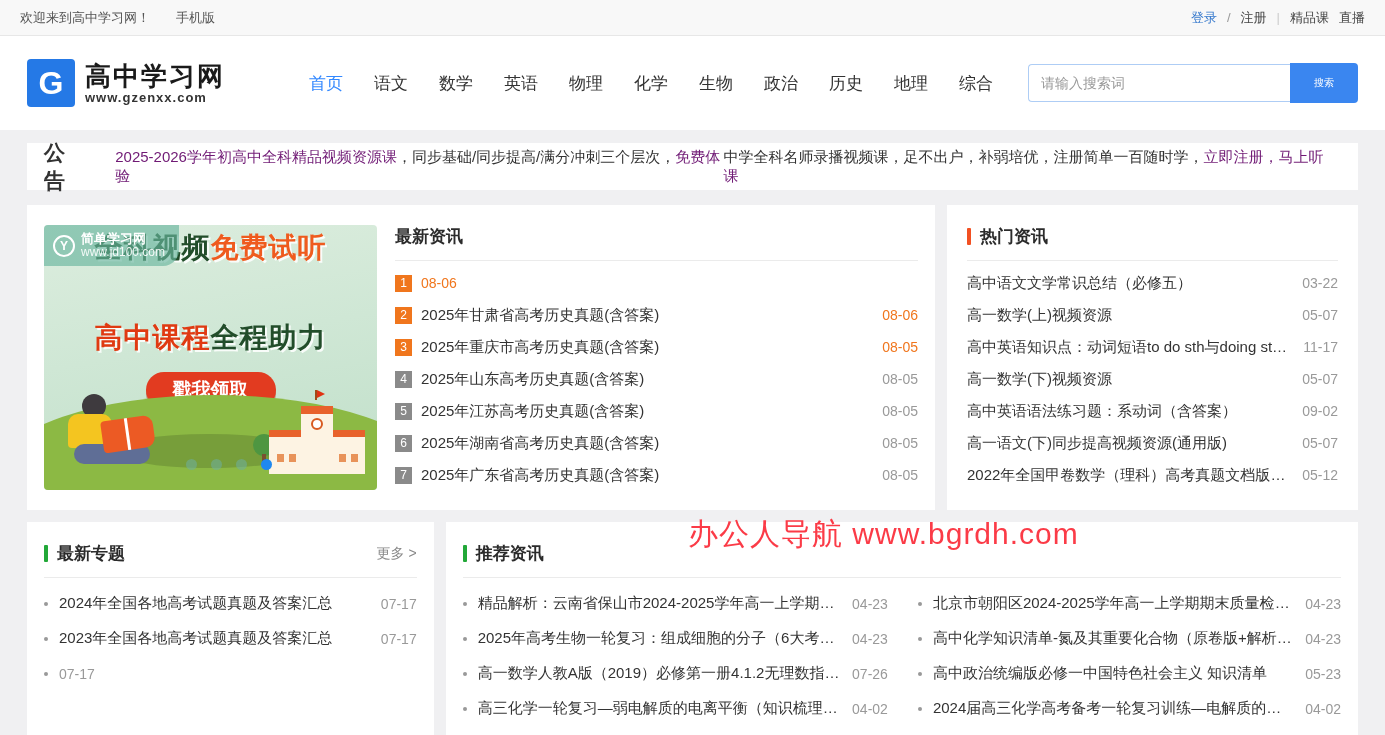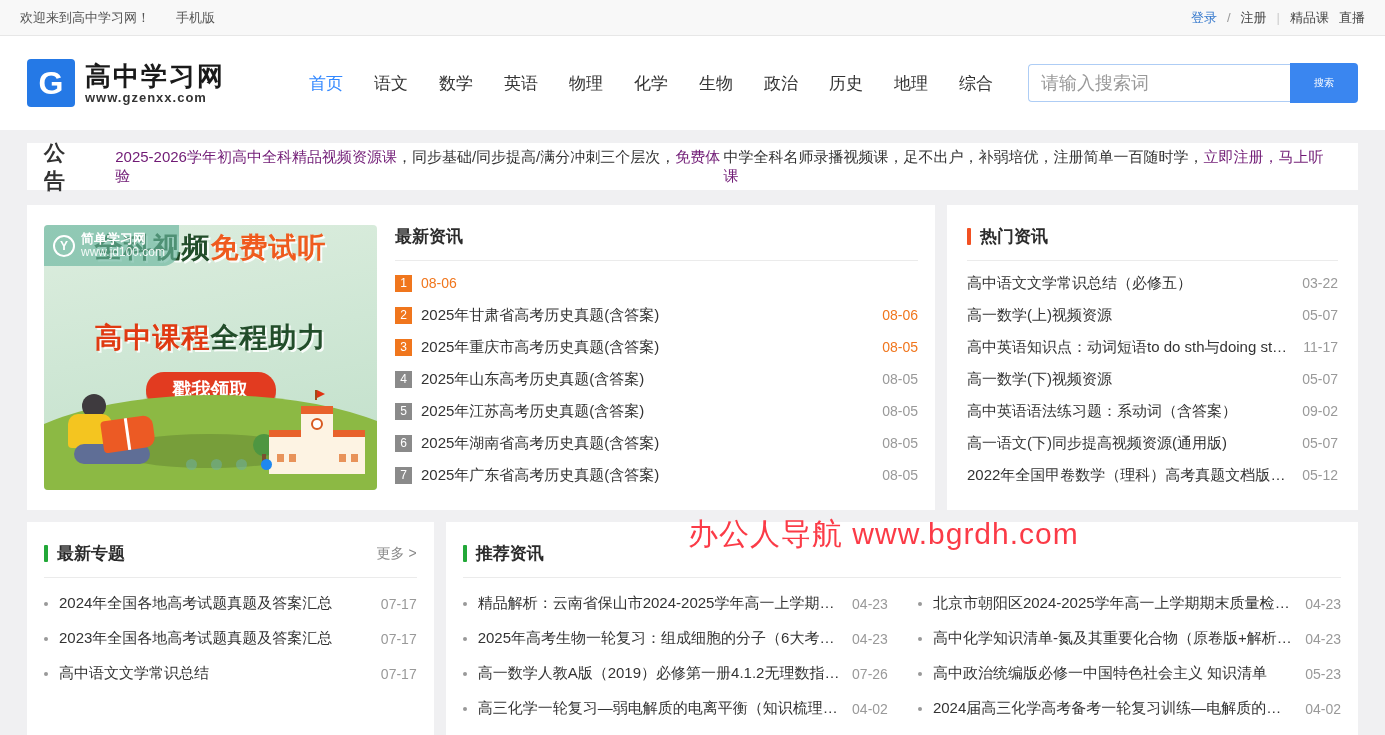--- a/index.html
+++ b/index.html
@@ -23,21 +23,21 @@
   .logo-box { width:48px; height:48px; background:#2579e6; border-radius:4px; color:#fff;
               font-size:32px; font-weight:bold; display:flex; align-items:center; justify-content:center; }
   .logo-txt { margin-left:10px; }
   .logo-name { font-size:26px; font-weight:bold; color:#1a1a1a; letter-spacing:2px; line-height:28px; }
   .logo-url { font-size:13px; font-weight:bold; color:#333; letter-spacing:1px; }
   .nav { display:flex; gap:31px; margin-left:84px; font-size:17px; color:#333; }
   .nav-item { cursor:pointer; text-decoration:none; color:#333; }
   .nav-item.active { color:#3388ff; }
   .search { margin-left:auto; display:flex; align-items:center; }
   .search-input { width:262px; height:38px; border:1px solid #aecdf5; border-right:none;
-                  border-radius:4px 0 0 4px; padding:0 12px; font-size:18px; color:#333;
+                  border-radius:4px 0 0 4px; padding:0 12px; font-size:14px; color:#333;
                   font-family:"Liberation Sans",sans-serif; outline:none; }
   .search-input::placeholder { color:#9a9a9a; }
   .search-btn { width:68px; height:40px; background:#3a86f0; color:#fff; border:none;
                 border-radius:0 4px 4px 0; font-size:10px; cursor:pointer;
                 font-family:"Liberation Sans",sans-serif; }
 
   
   .notice { margin:13px 27px 0; background:#fff; height:47px; display:flex; align-items:center;
             padding:0 17px; font-size:15px; color:#333; }
   .notice-label { font-weight:bold; font-size:21px; margin-right:30px; }
@@ -356,21 +356,20 @@
           </li>
 
           <li>
             <span class="bullet"></span>
             <a class="i-title">2023年全国各地高考试题真题及答案汇总</a>
             <span class="i-date">07-17</span>
           </li>
 
           <li>
             <span class="bullet"></span>
-            <a class="i-title">高中语文文学常识总结</a>
             <span class="i-date">07-17</span>
           </li>
         </ul>
     </div>
 
     <div class="card card-reco">
       <div class="sec-head">
         <span class="sec-title">
             <span class="bar green"></span>
             <span>推荐资讯</span>

